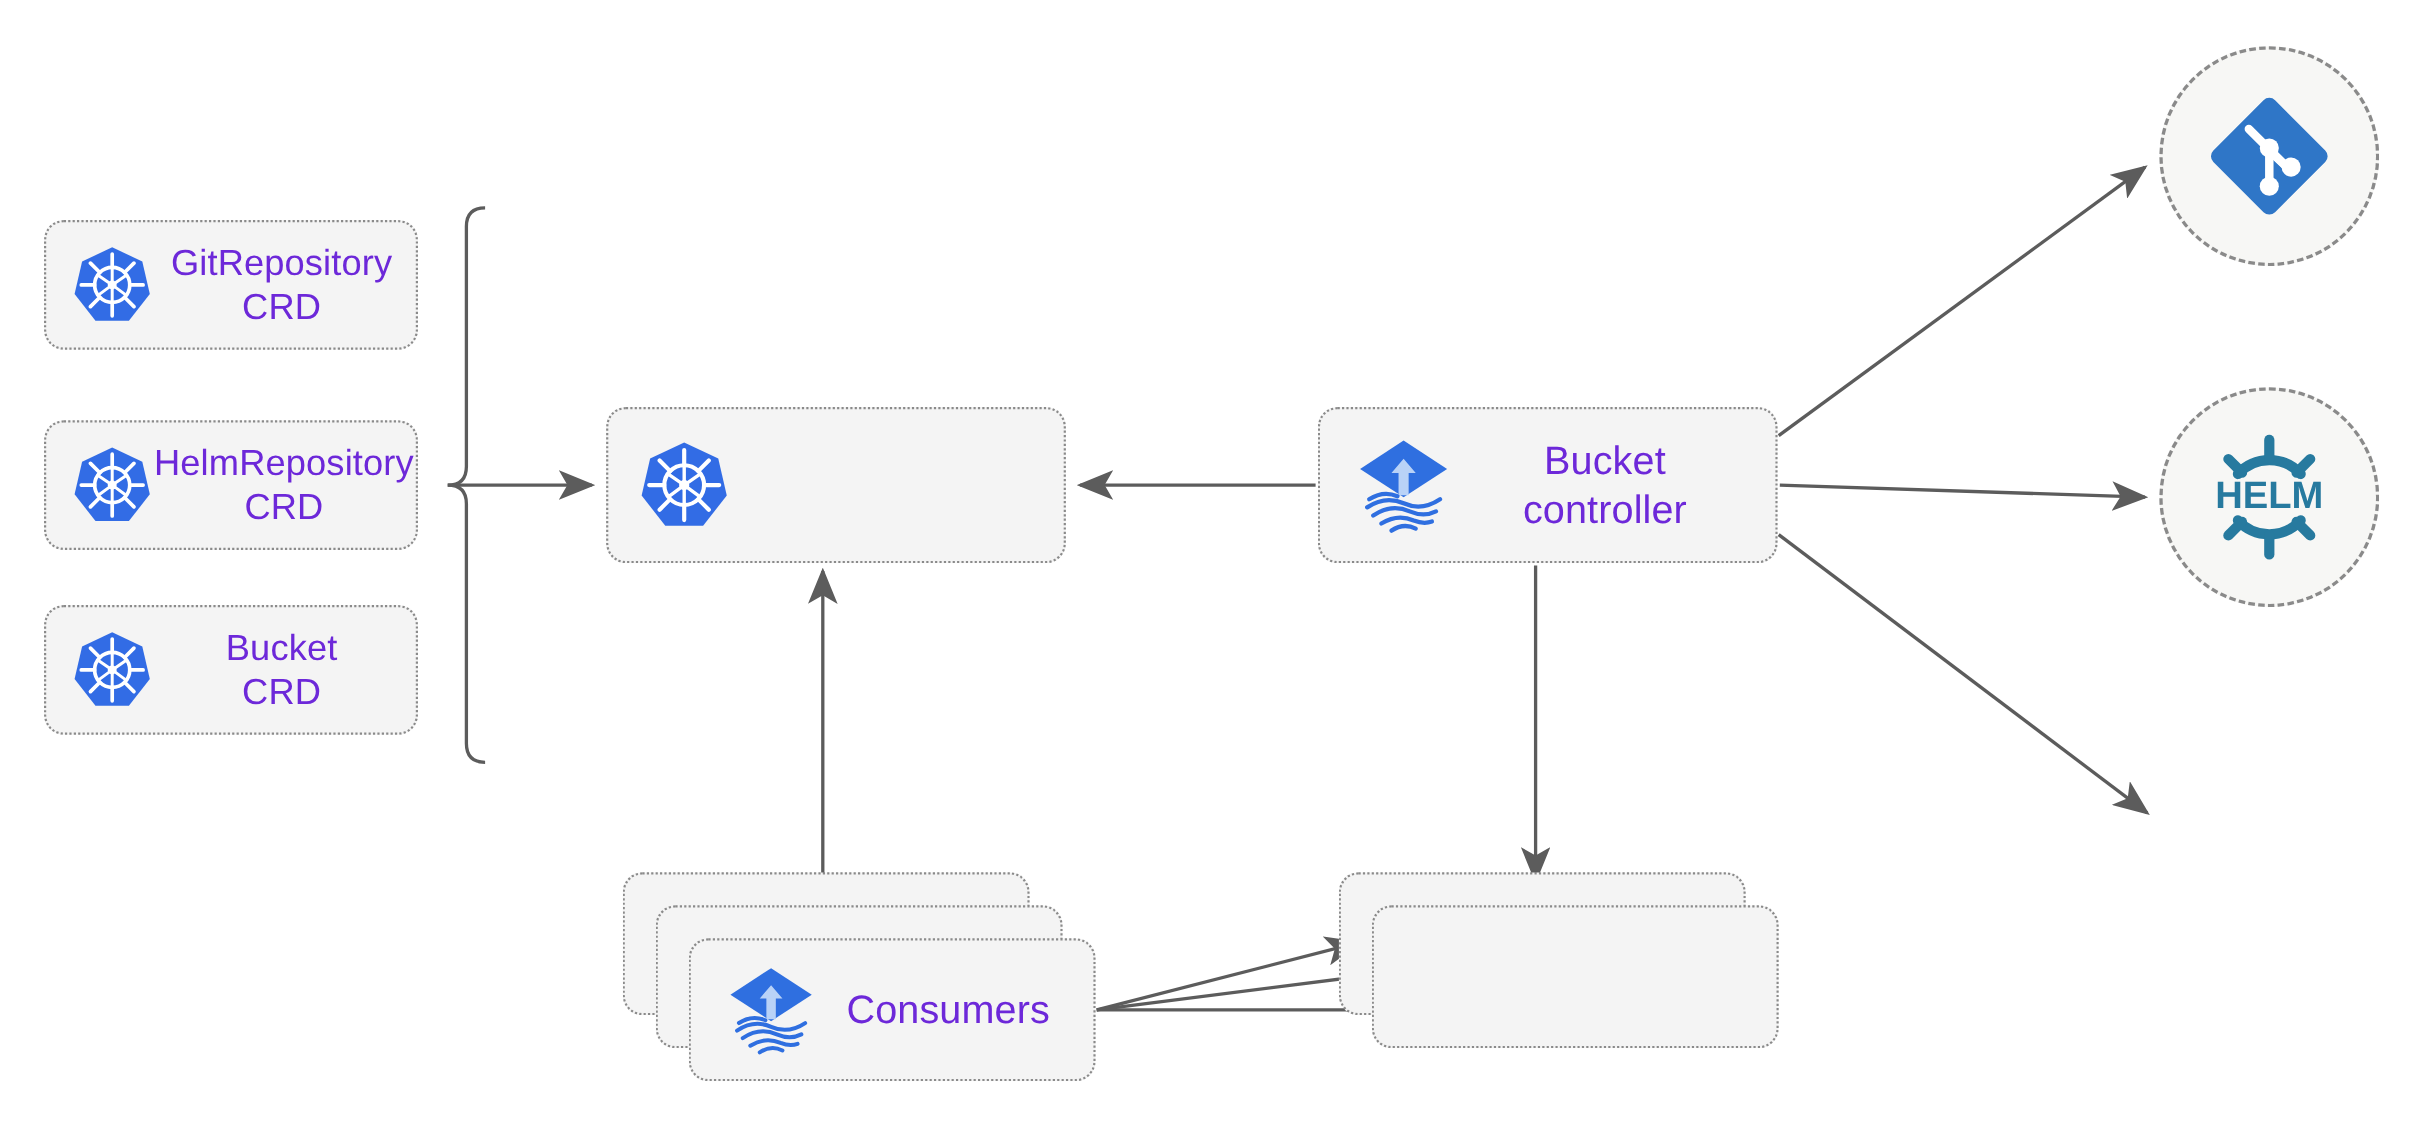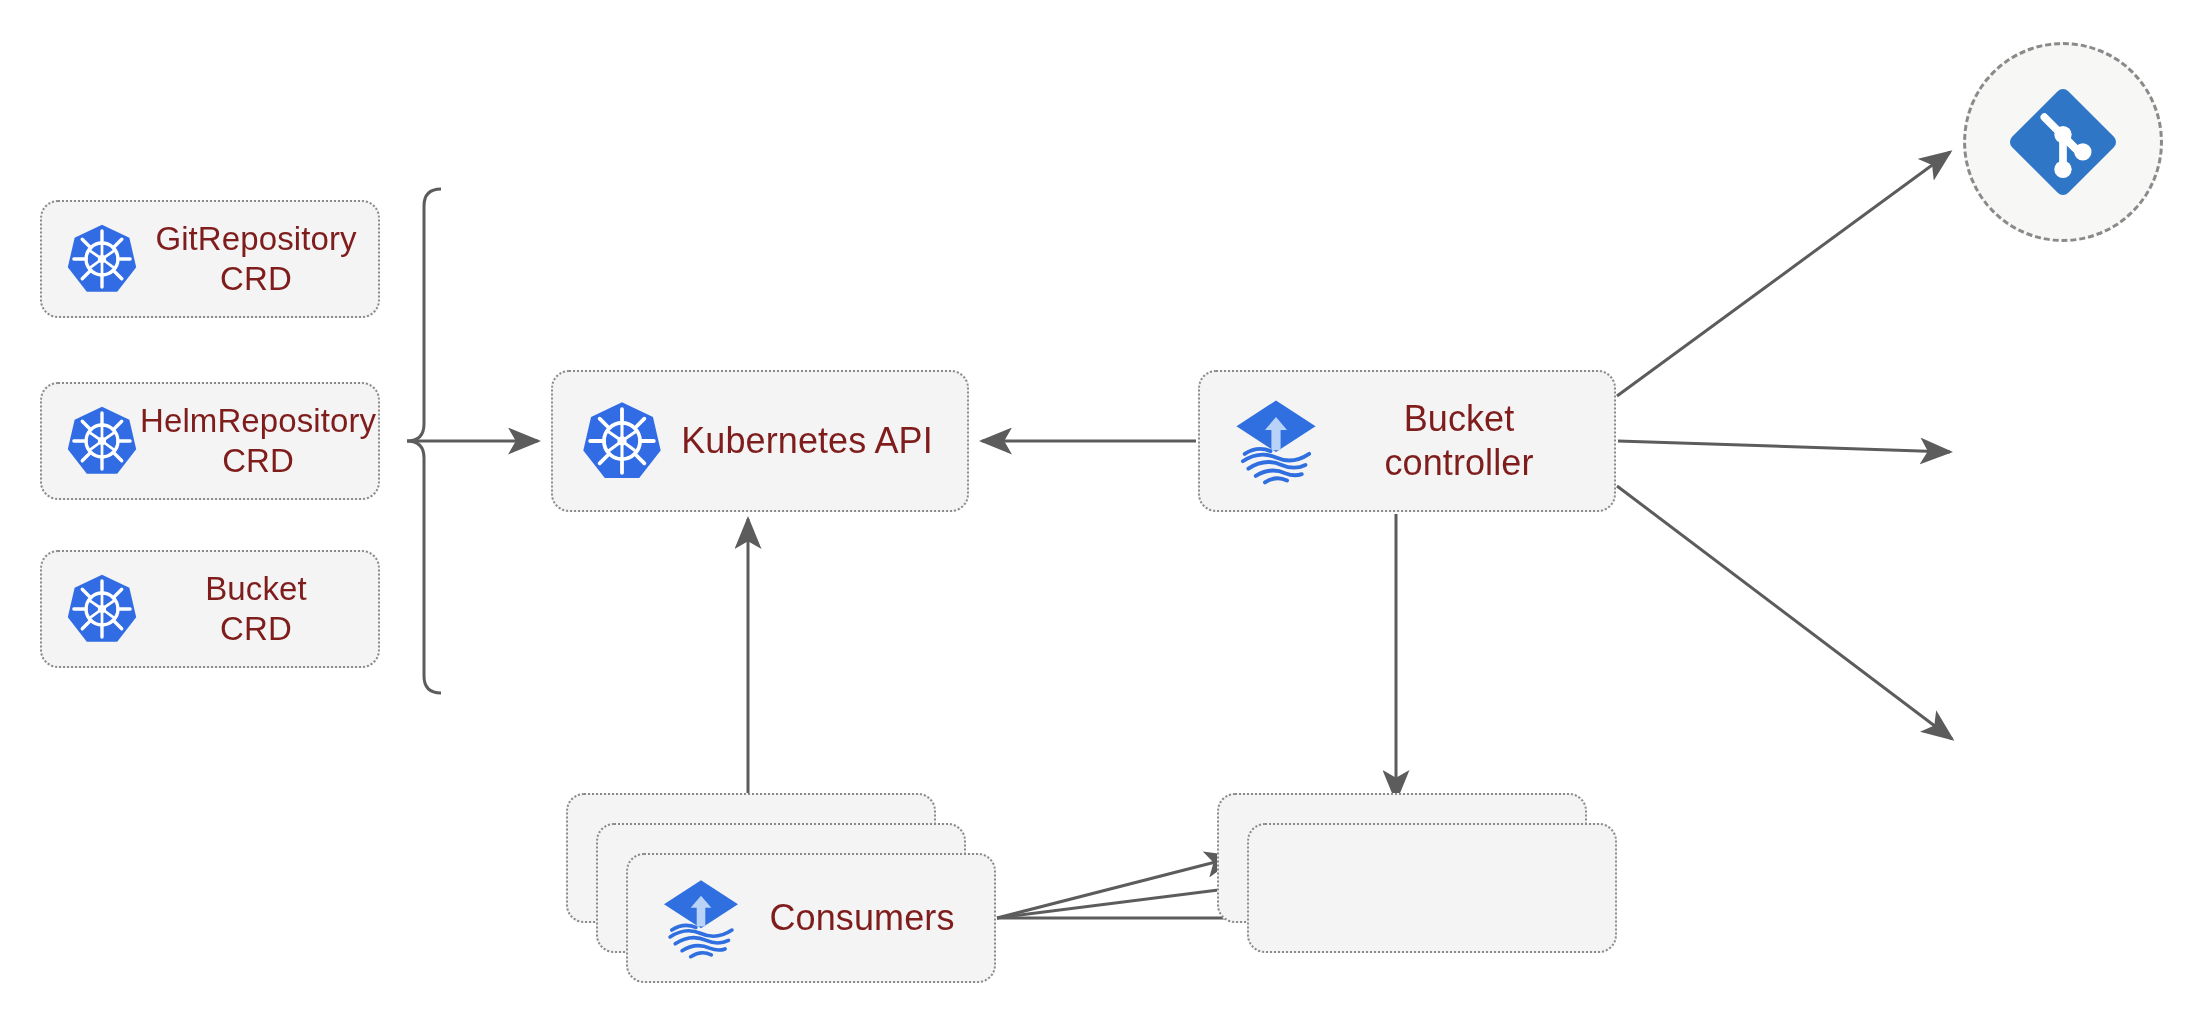--- a/index.html
+++ b/index.html
@@ -11,21 +11,21 @@
     position:absolute;
     background:#f4f4f4;
     border:2.5px dotted #8a8a8a;
     border-radius:18px;
     box-sizing:border-box;
     display:flex;
     align-items:center;
   }
   .node .ico{flex:0 0 auto;display:flex;align-items:center;justify-content:center;}
   .node .lbl{
-    flex:1 1 auto;text-align:center;color:#7f1d1d;
+    flex:1 1 auto;text-align:center;color:#6d28d9;
     font-size:34px;line-height:1.22;letter-spacing:.1px;
     white-space:pre-line;padding-right:6px;
   }
 
   .crd{width:340px;height:118px;padding-left:22px;}
   .crd .ico{width:76px;height:76px;}
   .crd .lbl{font-size:33px;}
 
   #kubeapi{left:551px;top:370px;width:418px;height:142px;padding-left:26px;}
   #kubeapi .ico{width:86px;height:86px;}
@@ -147,21 +147,20 @@
         <path d="M50 5 L86 22 L95 61 L70 93 L30 93 L5 61 L14 22 Z" fill="#326ce5"></path>
         <g fill="none" stroke="#ffffff" stroke-width="4.4" stroke-linecap="round">
           <circle cx="50" cy="50" r="21"></circle>
           <path d="M50 29 L50 13 M50 71 L50 87 M29 50 L13 50 M71 50 L87 50
                    M35.2 35.2 L24 24 M64.8 64.8 L76 76 M64.8 35.2 L76 24 M35.2 64.8 L24 76"></path>
           <path d="M50 50 L50 31 M50 50 L66 39 M50 50 L65 61 M50 50 L50 69 M50 50 L35 61 M50 50 L34 39" stroke-width="3.6"></path>
         </g>
         <circle cx="50" cy="50" r="5.4" fill="#ffffff"></circle>
       </svg>
     </span>
-    <span class="lbl">Kubernetes API</span>
   </div>
 
   <div class="node" id="srcctl">
     <span class="ico">
       <svg viewBox="0 0 100 100" width="100%" height="100%">
         <path d="M50 6 L93 34 L50 62 L7 34 Z" fill="#2f6fe0"></path>
         <path d="M50 24 L62 38 L55 38 L55 60 L45 60 L45 38 L38 38 Z" fill="#b9d2f7"></path>
         <g stroke="#2f6fe0" stroke-width="4.2" stroke-linecap="round" fill="none">
           <path d="M14 72 q18 -12 36 -4 q18 8 36 -4"></path>
           <path d="M20 80 q18 -12 36 -4 q14 6 26 0"></path>
@@ -206,15 +205,32 @@
           <path d="M50 46 L63 58"></path>
           <path d="M50 44 L50 70"></path>
         </g>
         <circle cx="50" cy="44" r="7" fill="#ffffff"></circle>
         <circle cx="50" cy="72" r="7" fill="#ffffff"></circle>
         <circle cx="66" cy="58" r="7" fill="#ffffff"></circle>
       </svg>
     </span>
   </div>
 
+  <div class="circle" id="c-helm">
+    <span class="ico">
+      <svg viewBox="0 0 100 100" width="100%" height="100%">
+        <g stroke="#277a9f" stroke-width="7.5" fill="none" stroke-linecap="round">
+          <path d="M27 33 A31 31 0 0 1 73 33"></path>
+          <path d="M27 67 A31 31 0 0 0 73 67"></path>
+          <path d="M50 8 L50 22"></path>
+          <path d="M50 78 L50 92"></path>
+          <path d="M20 22 L30 32"></path>
+          <path d="M80 22 L70 32"></path>
+          <path d="M20 78 L30 68"></path>
+          <path d="M80 78 L70 68"></path>
+        </g>
+        <text x="50" y="58" text-anchor="middle" font-family="Liberation Sans, sans-serif" font-size="28" font-weight="bold" fill="#277a9f">HELM</text>
+      </svg>
+    </span>
+  </div>
 
 
 </div>
 
 </body></html>

